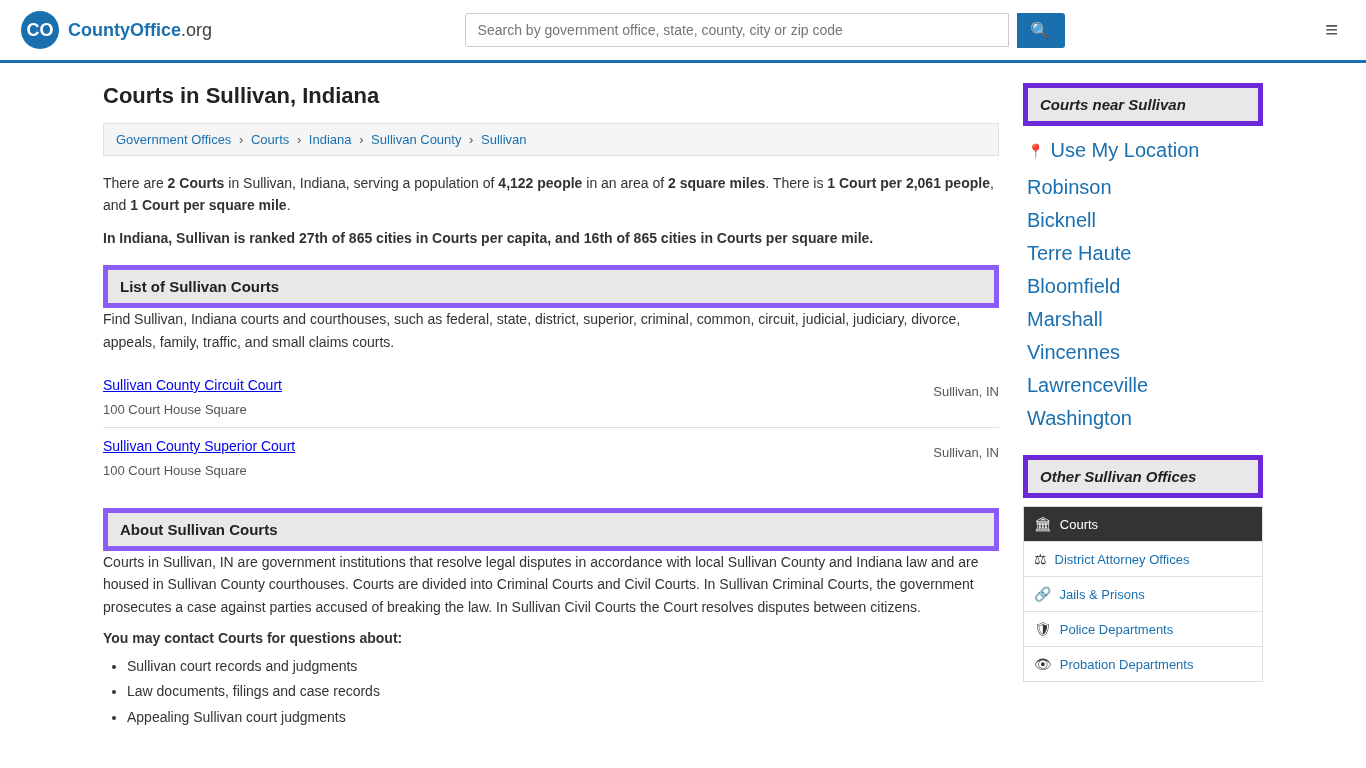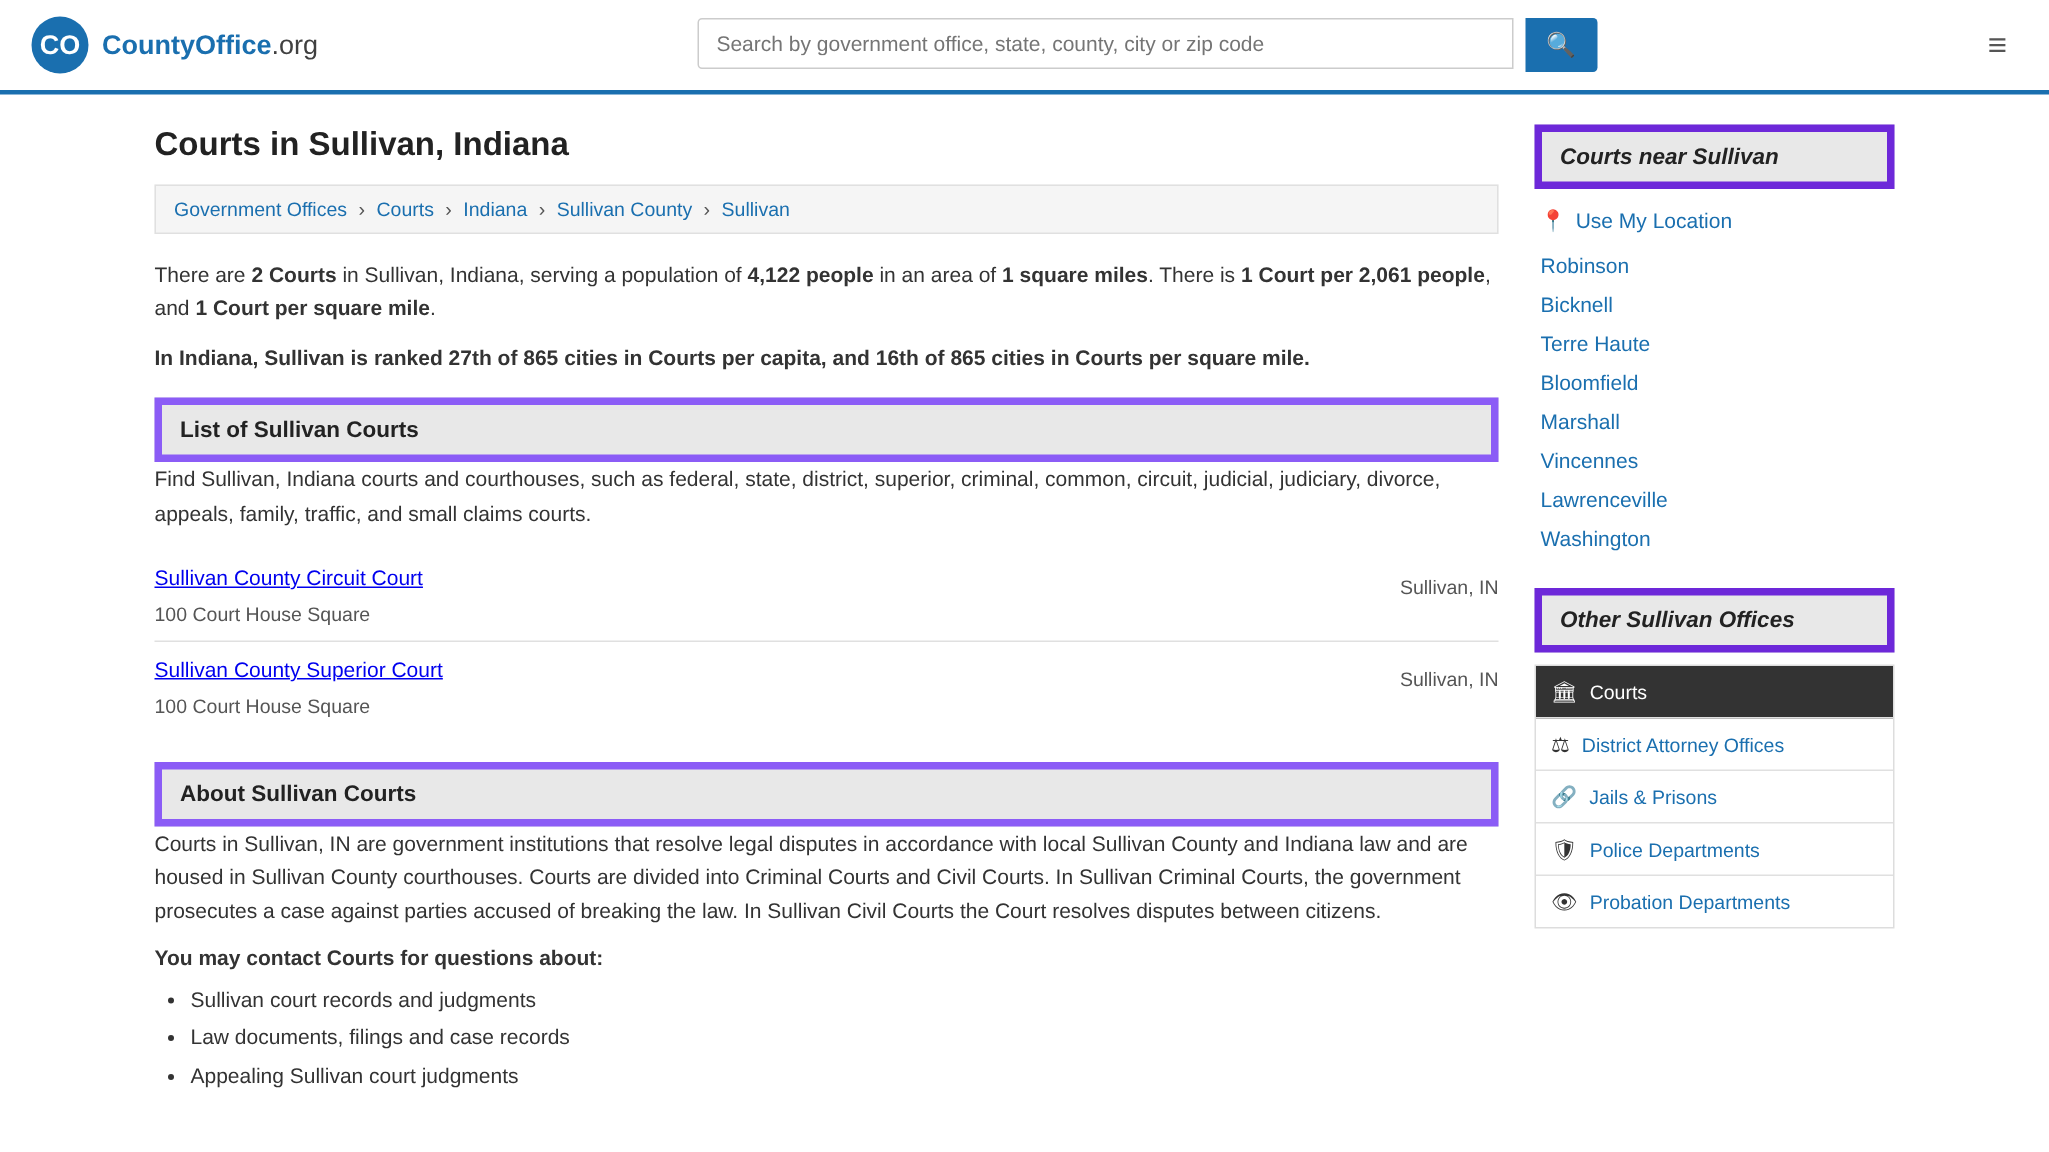--- a/index.html
+++ b/index.html
@@ -185,21 +185,21 @@
     #nearby-list {
       list-style: none;
       margin-bottom: 20px;
     }
     #nearby-list li {
       padding: 5px 4px;
     }
     #nearby-list li a {
       color: #1a6faf;
       text-decoration: none;
-      font-size: 14px;
+      font-size: 20px;
     }
     .use-location {
       display: flex;
       align-items: center;
       gap: 6px;
       margin-bottom: 4px;
     }
     .use-location a {
       color: #1a6faf;
       text-decoration: none;
@@ -270,21 +270,21 @@
       <a href="#">Courts</a>
       <span>›</span>
       <a href="#">Indiana</a>
       <span>›</span>
       <a href="#">Sullivan County</a>
       <span>›</span>
       <a href="#">Sullivan</a>
     </div>
 
     <p id="description">
-      There are <b>2 Courts</b> in Sullivan, Indiana, serving a population of <b>4,122 people</b> in an area of <b>1 square miles</b>. There is <b>1 Court per 2,061 people</b>, and <b>1 Court per square mile</b>.
+      There are <b>2 Courts</b> in Sullivan, Indiana, serving a population of <b>4,122 people</b> in an area of <b>2 square miles</b>. There is <b>1 Court per 2,061 people</b>, and <b>1 Court per square mile</b>.
     </p>
     <p id="stats-text" style="margin-bottom:16px;line-height:1.6;font-weight:bold;">
       In Indiana, Sullivan is ranked <b>27th of 865 cities</b> in Courts per capita, and <b>16th of 865 cities</b> in Courts per square mile.
     </p>
 
     <div class="section-header">List of Sullivan Courts</div>
     <p style="margin-bottom:14px;font-size:14px;line-height:1.6;color:#333;">Find Sullivan, Indiana courts and courthouses, such as federal, state, district, superior, criminal, common, circuit, judicial, judiciary, divorce, appeals, family, traffic, and small claims courts.</p>
 
     <div id="courts-list">
       <div class="court-item">

